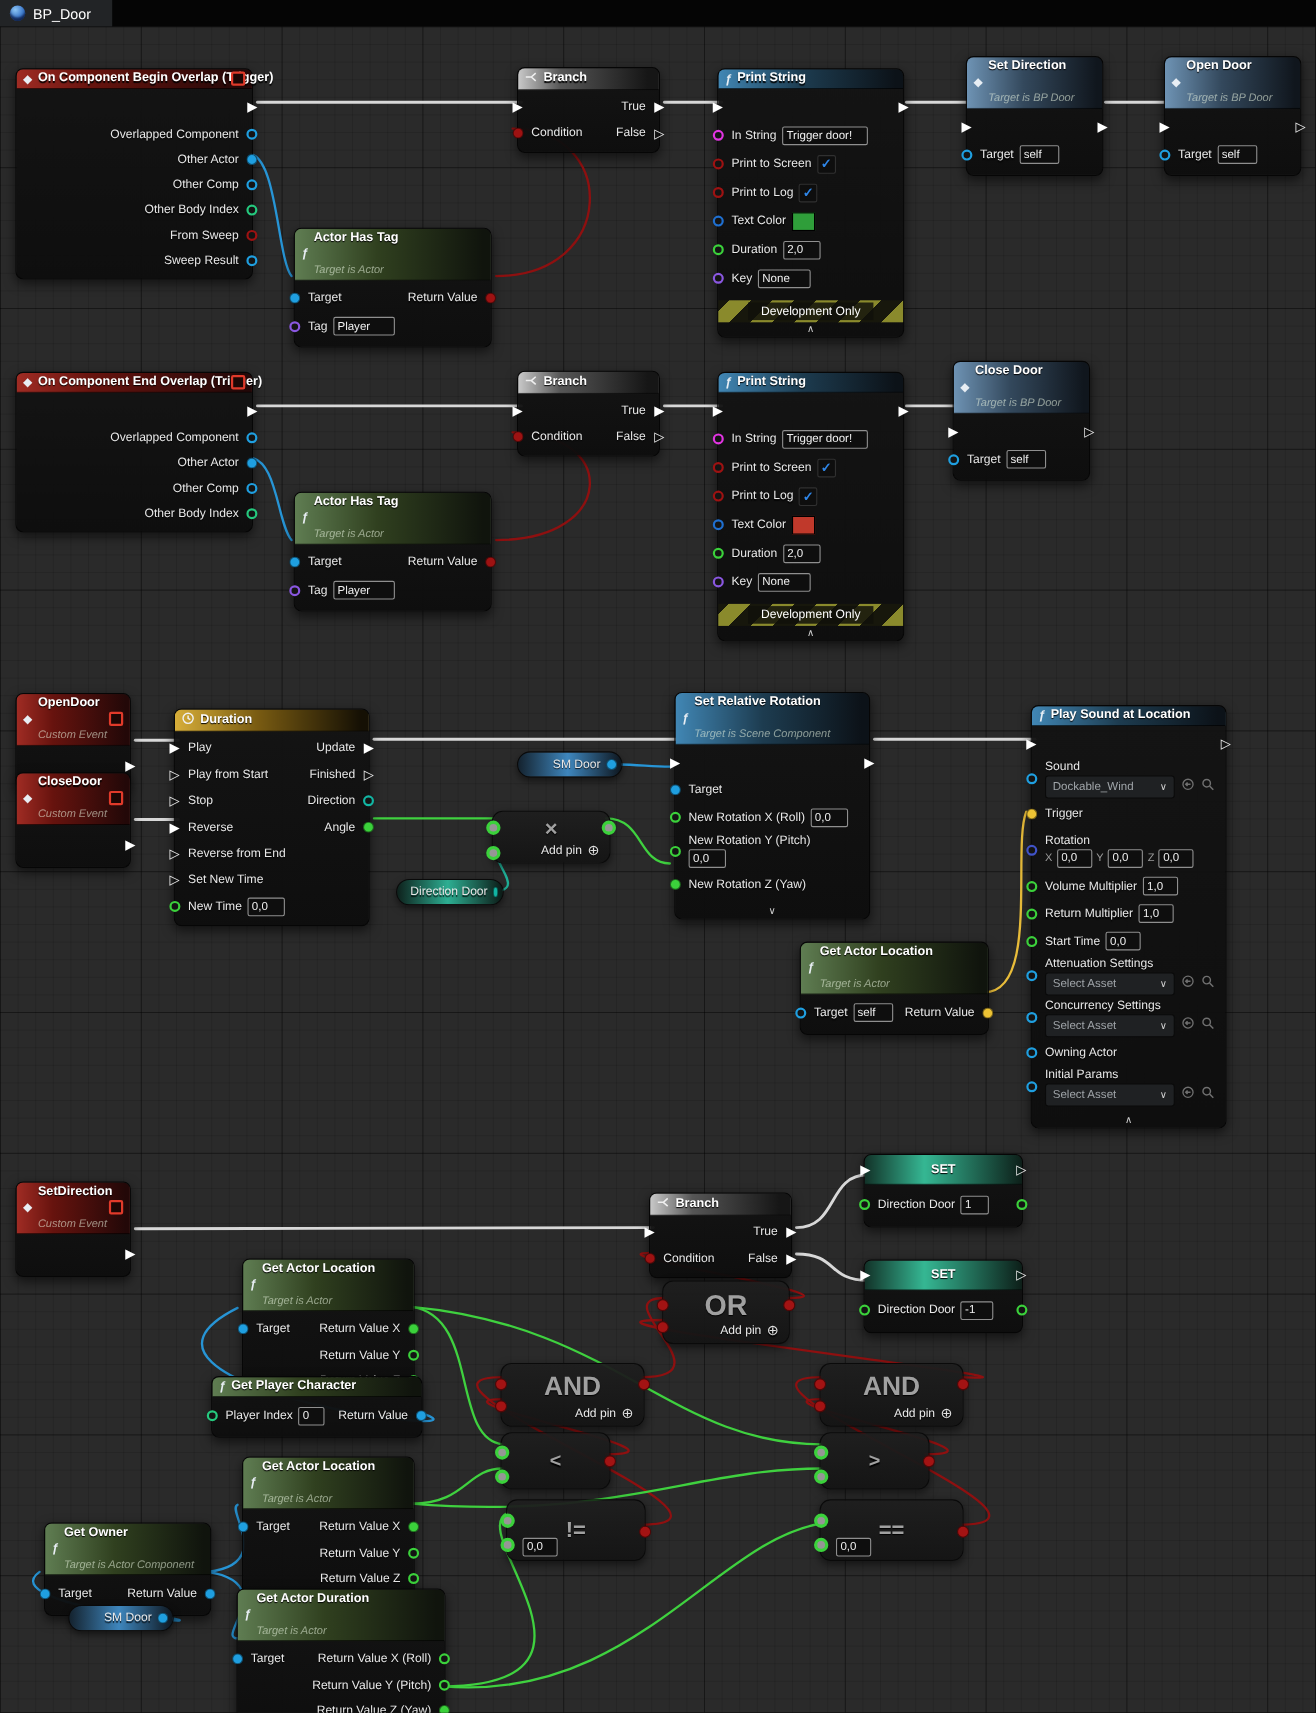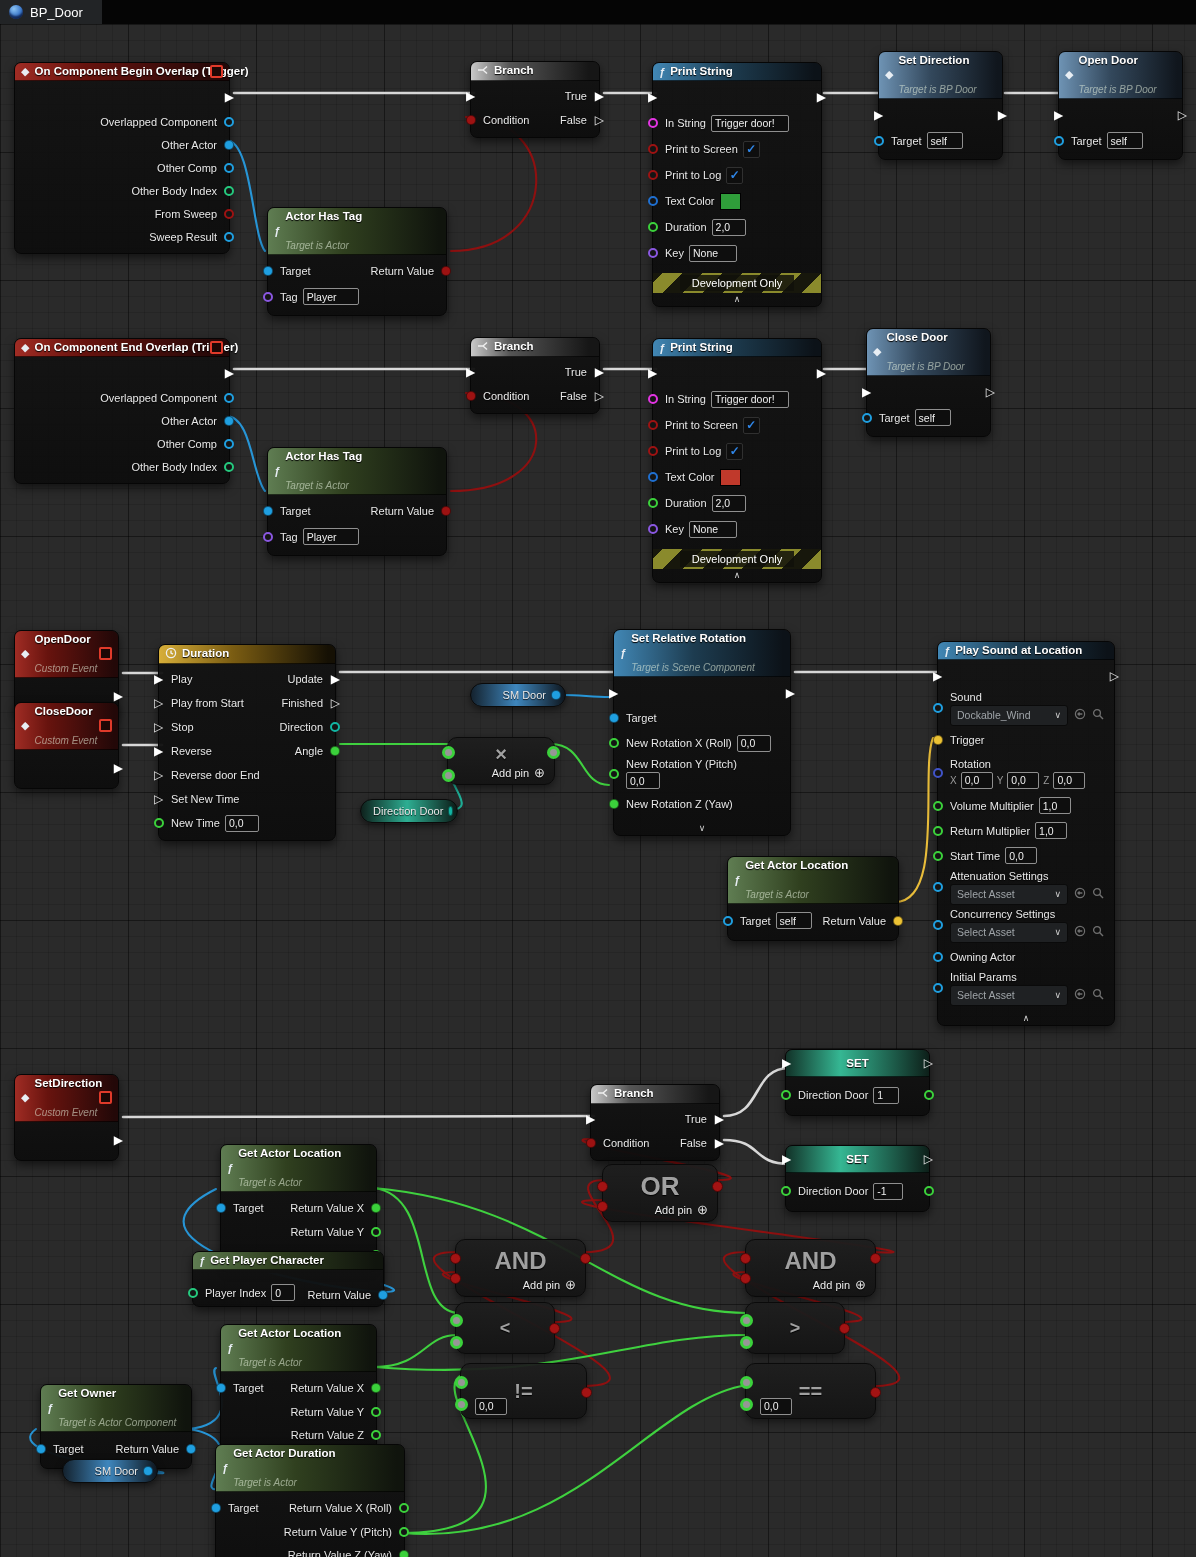--- a/index.html
+++ b/index.html
@@ -605,21 +605,21 @@
             <span class="lbl">Reverse</span>
           </div>
           <div class="cell cell-r">
             <span class="pin pin-c abs-r" style="background: rgb(59, 209, 59); border: 1px solid rgba(0, 0, 0, 0.5);"></span>
             <span class="lbl">Angle</span>
           </div>
         </div>
         <div class="row" style="min-height: 24px;">
           <div class="cell cell-l">
             <span class="pin pin-exec hollow abs-l">▷</span>
-            <span class="lbl">Reverse door End</span>
+            <span class="lbl">Reverse from End</span>
           </div>
         </div>
         <div class="row" style="min-height: 24px;">
           <div class="cell cell-l">
             <span class="pin pin-exec hollow abs-l">▷</span>
             <span class="lbl">Set New Time</span>
           </div>
         </div>
         <div class="row" style="min-height: 24px;">
           <div class="cell cell-l">
@@ -1004,21 +1004,21 @@
       </div>
     </div>
     <div class="node" style="left: 192px; top: 1227px; width: 192px;">
       <div class="hdr hdr-green">
         <span class="ic ic-f">ƒ</span>
         <div class="tw">
           <span class="t">Get Player Character</span>
         </div>
       </div>
       <div class="rows">
-        <div class="row" style="min-height: 28px; align-items: flex-end;">
+        <div class="row" style="min-height: 28px;">
           <div class="cell cell-l">
             <span class="pin pin-c abs-l" style="border: 2px solid rgb(37, 201, 126);"></span>
             <span class="lbl">Player Index</span>
             <input class="tbox" readonly="" value="0" style="width: 16px;">
           </div>
           <div class="cell cell-r">
             <span class="pin pin-c abs-r" style="background: rgb(31, 159, 224); border: 1px solid rgba(0, 0, 0, 0.5);"></span>
             <span class="lbl">Return Value</span>
           </div>
         </div>

